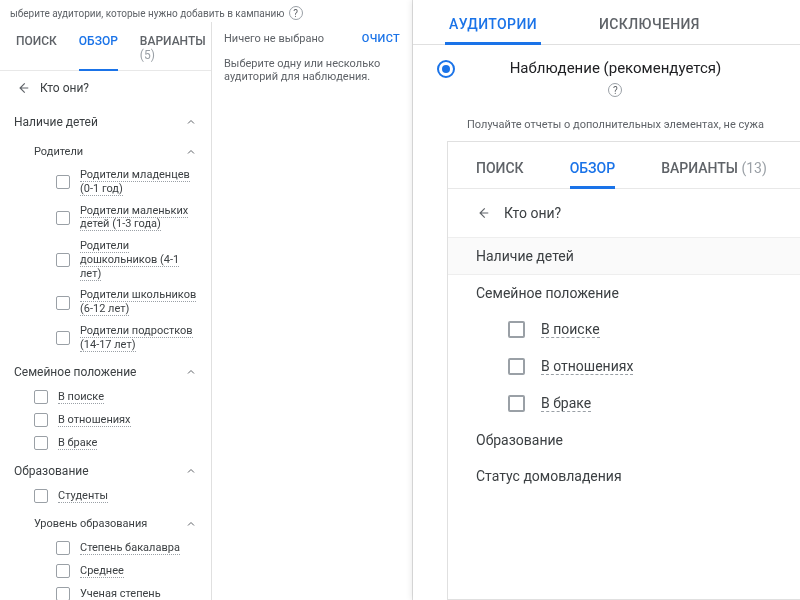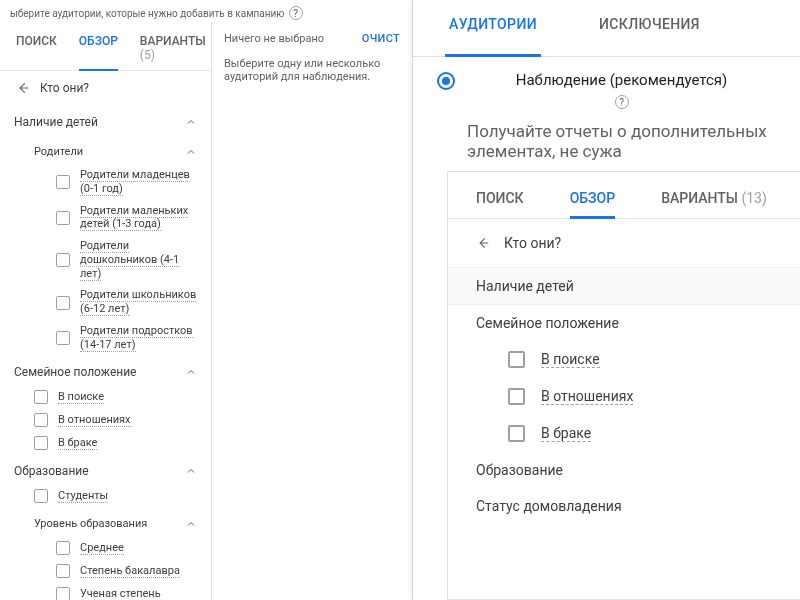--- a/index.html
+++ b/index.html
@@ -148,21 +148,21 @@
   .tabs-lg {
     display: flex;
     border-bottom: 1px solid #e0e0e0;
     padding: 0 32px;
     gap: 54px;
     font-size: 14px;
     font-weight: 500;
     letter-spacing: 0.4px;
   }
   .tab-lg {
-    padding: 16px 4px 24px;
+    padding: 16px 4px 12px;
     color: #5f6368;
     position: relative;
   }
   .tab-lg.active { color: #1a73e8; }
   .tab-lg.active::after {
     content:"";
     position:absolute;
     left:0; right:0; bottom:-1px;
     height:3px;
     background:#1a73e8;
@@ -189,23 +189,23 @@
   .rb-title {
     font-size: 15px;
     color:#202124;
     display:flex;align-items:center;gap:6px;flex-direction:column;
   }
   .help {
     width:14px;height:14px;border:1px solid #9aa0a6;border-radius:50%;
     font-size:10px;color:#5f6368;display:inline-flex;align-items:center;justify-content:center;
   }
   .rb-sub {
-    font-size: 17px;
+    font-size: 11px;
     color:#5f6368;
-    margin-top:12px;
+    margin-top:21px;
   }
   .right-card {
     margin: 0 0 0 34px;
     border: 1px solid #e0e0e0;
     border-right: none;
     flex:1;
     overflow:hidden;
   }
   .tabs-md {
     display:flex;
@@ -351,25 +351,25 @@
       <div class="sec sub">
         <div class="sec-row">
           <span>Уровень образования</span>
           <span class="chev"><svg width="12" height="12" viewBox="0 0 24 24" fill="none" stroke-width="2">
                 <path d="M6 15l6-6 6 6"></path>
               </svg></span>
         </div>
       </div>
       <div class="cb-row">
           <span class="cb"></span>
+          <span class="lbl"><span class="dotted">Степень бакалавра</span></span>
+        </div>
+      <div class="cb-row">
+          <span class="cb"></span>
           <span class="lbl"><span class="dotted">Среднее</span></span>
-        </div>
-      <div class="cb-row">
-          <span class="cb"></span>
-          <span class="lbl"><span class="dotted">Степень бакалавра</span></span>
         </div>
       <div class="cb-row">
           <span class="cb"></span>
           <span class="lbl"><span class="dotted">Ученая степень</span></span>
         </div>
 
     </div>
 
     <div class="lp-col2">
       <div class="lp-col2-top">

